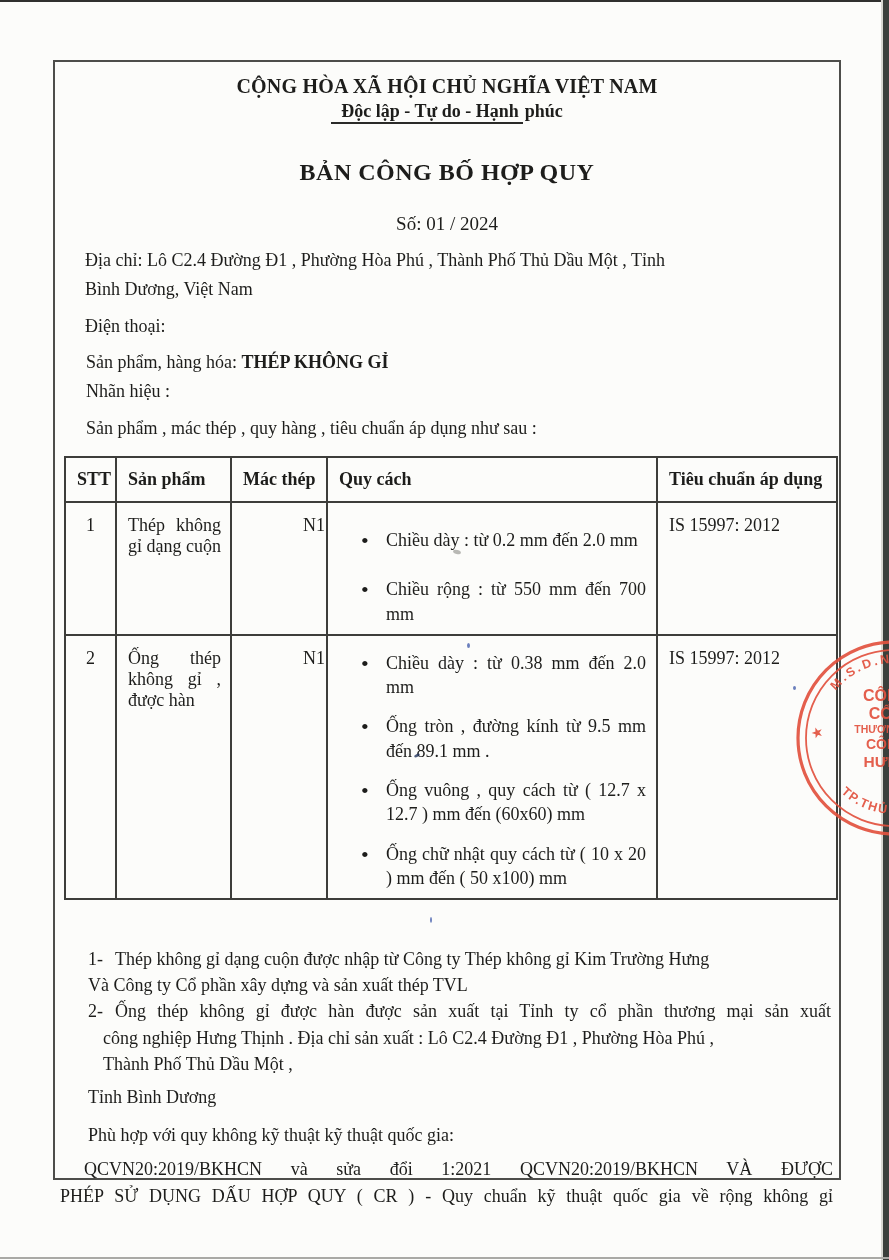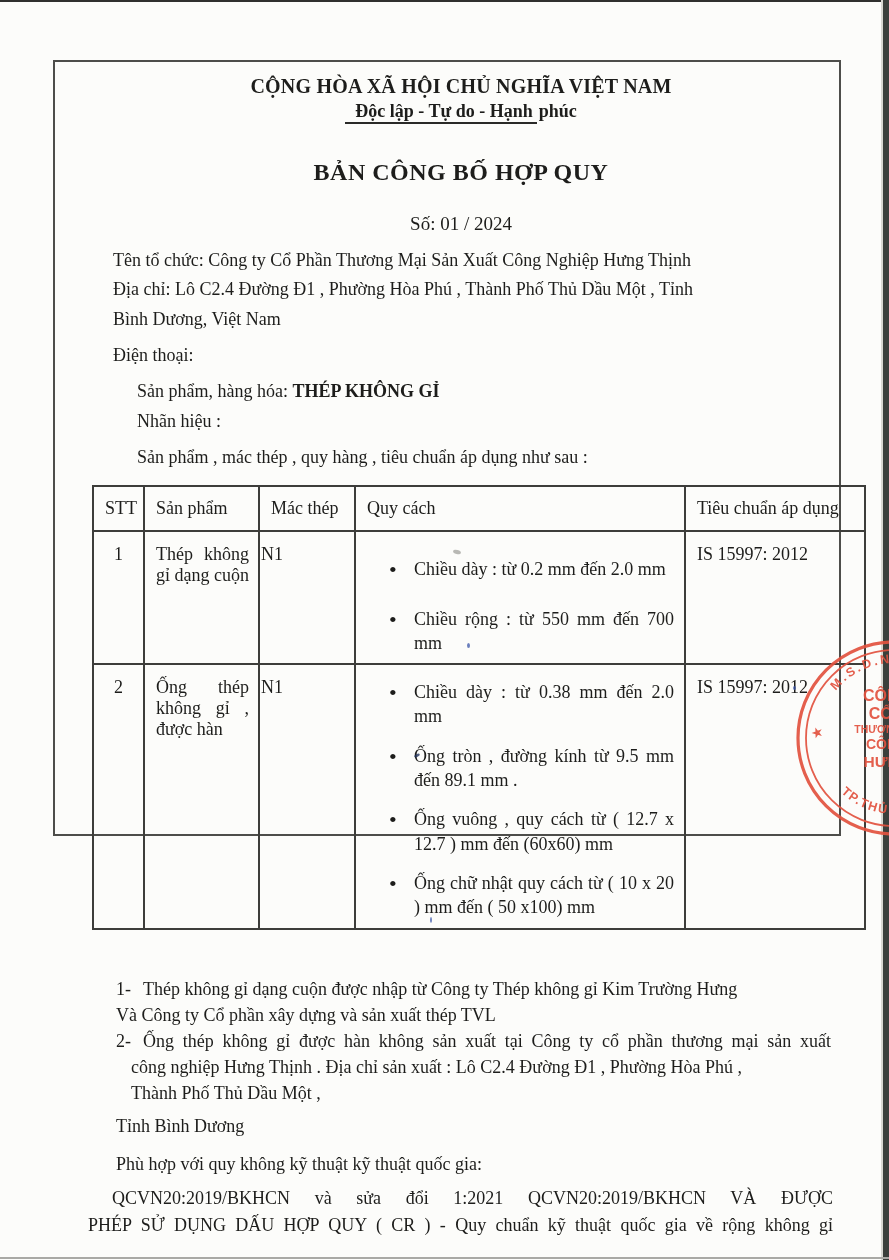--- a/index.html
+++ b/index.html
@@ -8,50 +8,50 @@
     background:#fcfcfa; overflow:hidden;
     font-family:"Liberation Serif", serif; color:#1d1d1b;
   }
   
   .edge-top    { position:absolute; top:0; left:0; width:100%; height:2px; background:#30302e; }
   .edge-right  { position:absolute; top:0; right:0; width:6px; height:100%; background:#3b403c; }
   .edge-right2 { position:absolute; top:0; right:6px; width:2px; height:100%; background:#d8d8d2; }
   .edge-bottom { position:absolute; bottom:1px; left:0; width:100%; height:2px; background:#a9a9a5; }
 
   .frame {
-    position:absolute; left:53px; top:60px; width:788px; height:776px;
-    border:2px solid #4d4d4a; box-sizing:border-box;padding-left:28px;
+    position:absolute; left:53px; top:60px; width:788px; height:1120px;
+    border:2px solid #4d4d4a; box-sizing:border-box;
   }
 
   .nat-header { text-align:center; margin-top:13px; }
   .nat-line1 { font-size:20px; font-weight:bold; letter-spacing:0.2px; }
   .motto { font-size:18px; font-weight:bold; margin-top:3px; }
   .motto-underlined { border-bottom:2px solid #2a2a28; padding:0 4px 1px 10px; }
   .motto-rest { padding-left:2px; }
 
   .doc-title { text-align:center; font-size:24px; font-weight:bold; margin:37px 0 0 0; letter-spacing:0.5px; }
   .doc-number { text-align:center; font-size:19px; margin-top:27px; }
 
   .info { margin:11px 28px 0 30px; font-size:18px; line-height:1.63; }
   .info p { margin:0; }
   .info .gap-top { margin-top:7px; }
-  .info .ind { margin-left:24px; }
+  .info .ind { margin-left:1px; }
   .product-value { font-weight:bold; }
 
   table.products {
     border-collapse:collapse; margin:13px 0 0 9px;
     font-size:18px; table-layout:fixed; width:772px;
   }
   table.products th, table.products td {
     border:2px solid #3d3d3a; vertical-align:top; box-sizing:border-box;
   }
-  table.products th { font-weight:normal; text-align:left; padding:11px 6px 11px 11px; vertical-align:middle; }
+  table.products th { font-weight:bold; text-align:left; padding:11px 6px 11px 11px; vertical-align:middle; }
   th.c-stt, td.c-stt { width:51px; text-align:center; }
   th.c-sp,  td.c-sp  { width:115px; }
-  th.c-mt,  td.c-mt  { width:96px; text-align:left; }
+  th.c-mt,  td.c-mt  { width:96px; text-align:right; }
   th.c-qc,  td.c-qc  { width:330px; }
   th.c-tc,  td.c-tc  { width:180px; }
   td.c-stt { padding-top:12px; }
   td.c-sp  { padding:12px 9px 10px 11px; text-align:justify; }
   td.c-mt  { padding-top:12px; }
   td.c-qc  { padding:0 10px 8px 0; }
   td.c-tc  { padding:12px 8px 8px 11px; }
   .row1 td { height:92px; }
   .row2 td { height:234px; }
 
@@ -101,21 +101,20 @@
       <div class="nat-line1">CỘNG HÒA XÃ HỘI CHỦ NGHĨA VIỆT NAM</div>
       <div class="motto">
         <span class="motto-underlined">Độc lập - Tự do - Hạnh</span><span class="motto-rest">phúc</span>
       </div>
     </div>
 
     <div class="doc-title">BẢN CÔNG BỐ HỢP QUY</div>
     <div class="doc-number">Số: 01 / 2024</div>
 
     <div class="info">
-      <p>Tên tổ chức: Công ty Cổ Phần Thương Mại Sản Xuất Công Nghiệp Hưng Thịnh</p>
       <p>Địa chỉ: Lô C2.4 Đường Đ1 , Phường Hòa Phú , Thành Phố Thủ Dầu Một , Tỉnh</p>
       <p>Bình Dương, Việt Nam</p>
       <p class="gap-top">Điện thoại:</p>
       <p class="gap-top ind">
         <span>Sản phẩm, hàng hóa: </span><span class="product-value">THÉP KHÔNG GỈ</span>
       </p>
       <p class="ind">Nhãn hiệu :</p>
       <p class="gap-top ind">Sản phẩm , mác thép , quy hàng , tiêu chuẩn áp dụng như sau :</p>
     </div>
 
@@ -158,21 +157,21 @@
         </tr>
       </tbody>
     </table>
 
     <div class="notes">
       <p class="note-line">
         <span class="note-marker">1-</span><span>Thép không gỉ dạng cuộn được nhập từ Công ty Thép không gỉ Kim Trường Hưng</span>
       </p>
       <p class="note-line">Và Công ty Cổ phần xây dựng và sản xuất thép TVL</p>
       <p class="note-line jline">
-        <span class="note-marker">2-</span><span>Ống thép không gỉ được hàn không sản xuất tại Công ty cổ phần thương mại sản xuất</span>
+        <span class="note-marker">2-</span><span>Ống thép không gỉ được hàn được sản xuất tại Tỉnh ty cổ phần thương mại sản xuất</span>
       </p>
       <p class="note-line note-cont">công nghiệp Hưng Thịnh . Địa chỉ sản xuất : Lô C2.4 Đường Đ1 , Phường Hòa Phú ,</p>
       <p class="note-line note-cont">Thành Phố Thủ Dầu Một ,</p>
       <p class="note-line province">Tỉnh Bình Dương</p>
       <p class="note-line conform-intro">Phù hợp với quy không kỹ thuật kỹ thuật quốc gia:</p>
     </div>
 
     <div class="conformity">
       <div class="conf-l1">QCVN20:2019/BKHCN và sửa đổi 1:2021 QCVN20:2019/BKHCN VÀ ĐƯỢC</div>
       <div class="conf-l2">PHÉP SỬ DỤNG DẤU HỢP QUY ( CR ) - Quy chuẩn kỹ thuật quốc gia về rộng không gỉ</div>

